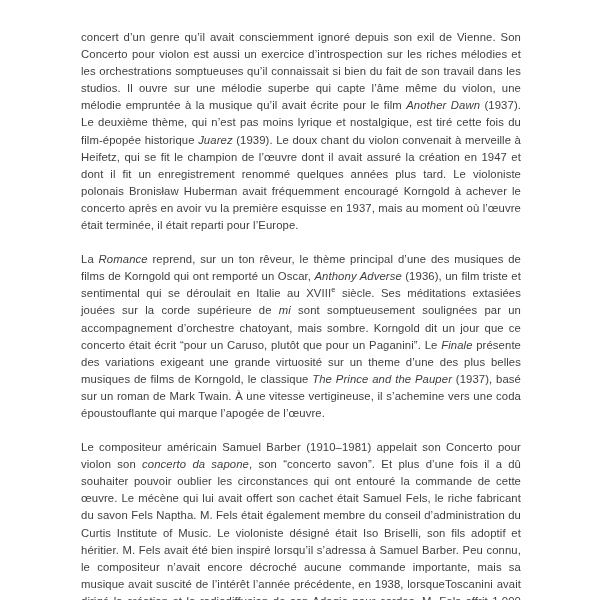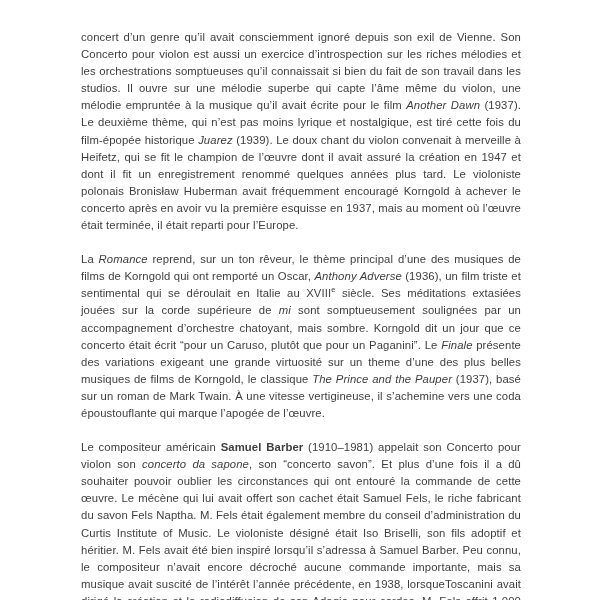--- a/index.html
+++ b/index.html
@@ -26,21 +26,21 @@
     color: #3e3e40;
     font-size: 11.3px;
     line-height: 17.1px;
     text-align: justify;
     letter-spacing: 0.1px;
   }
   .text-column p {
     margin: 0 0 17px 0;
   }
   .run-italic { font-style: italic; }
-  .run-bold { font-weight: 700; }
+  .run-bold { font-weight: 400; }
   .run-superscript {
     font-size: 7.5px;
     vertical-align: super;
     line-height: 0;
   }
 </style>
 </head>
 <body>
 
 <main class="page">

